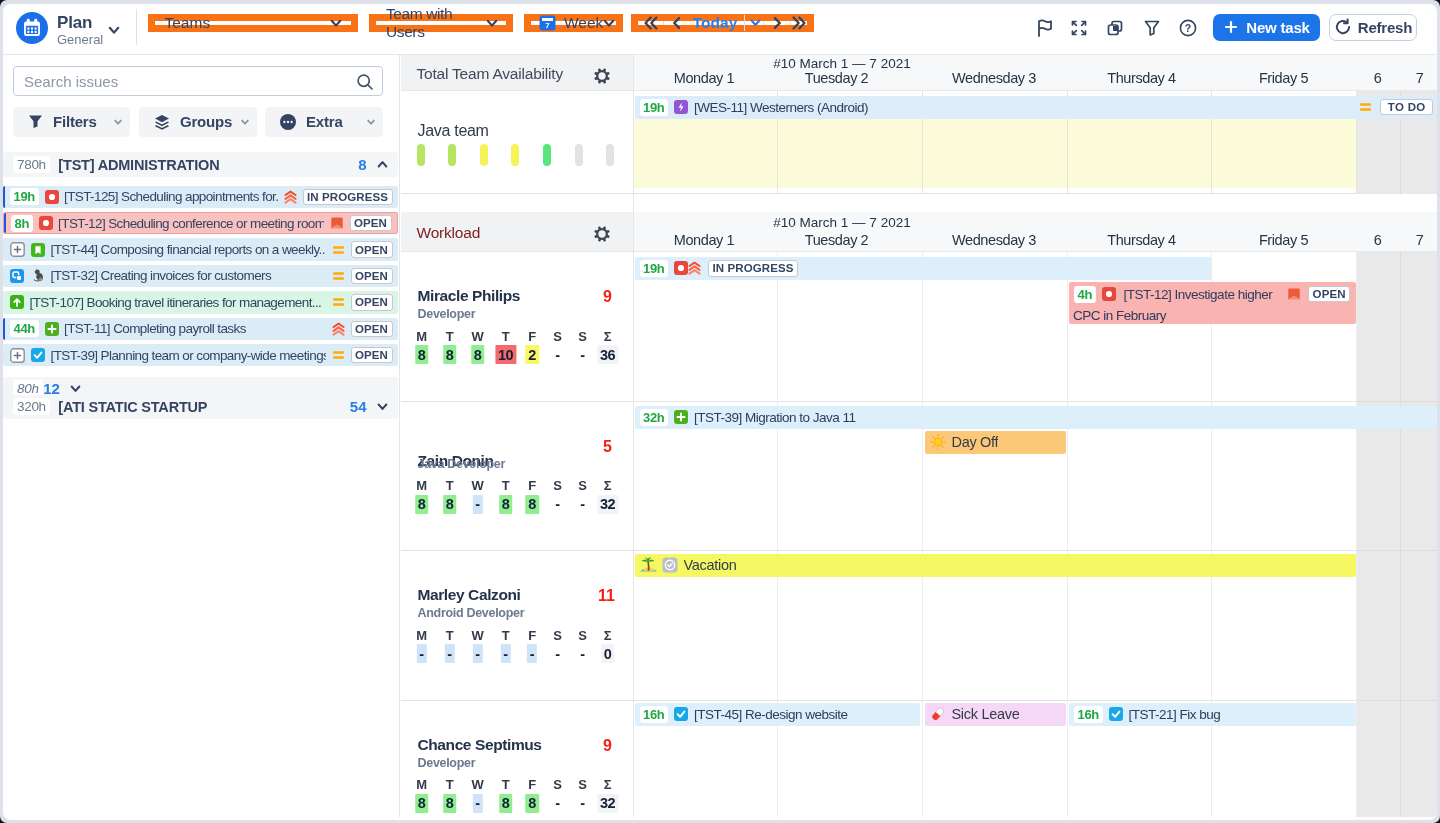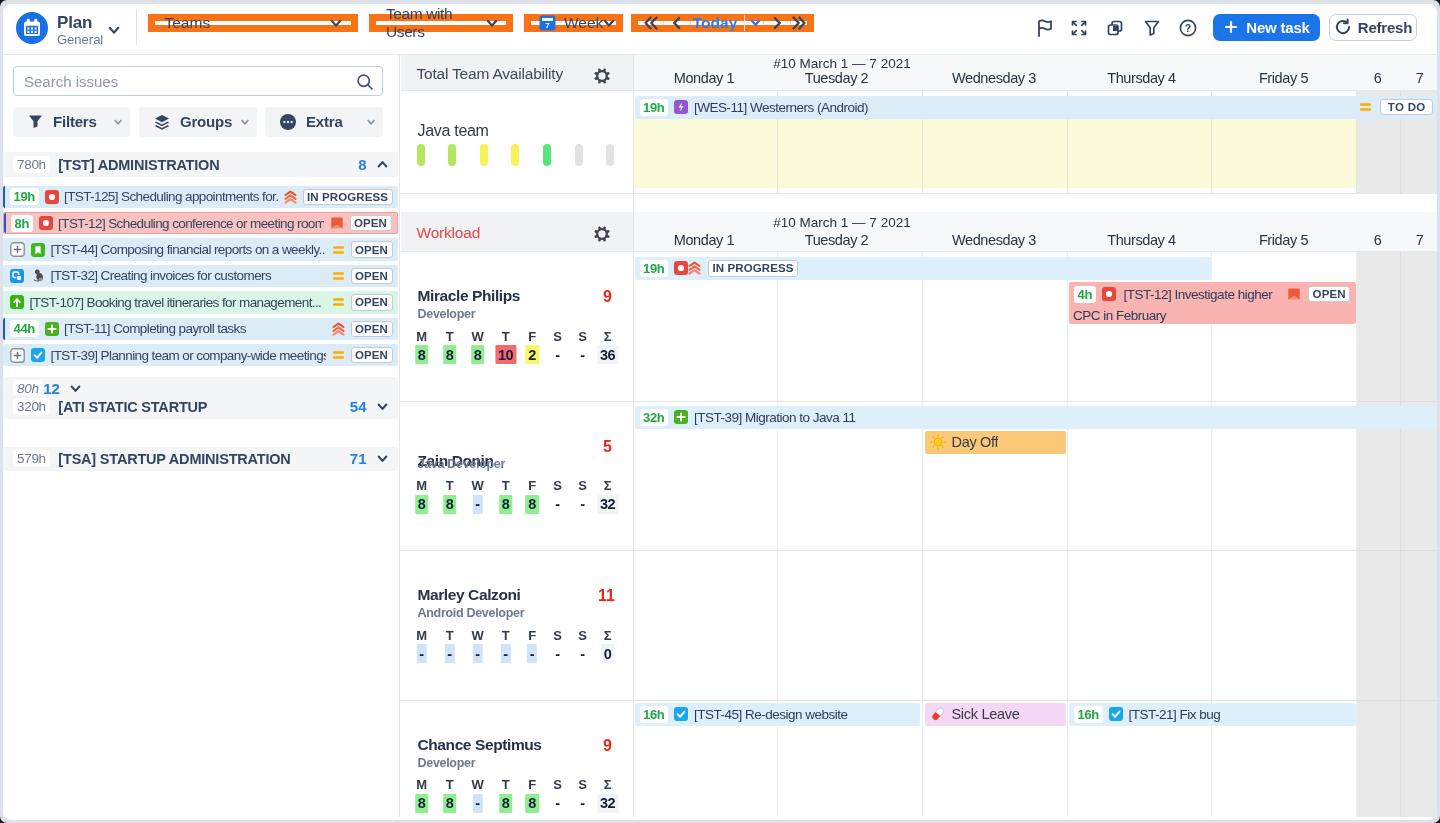--- a/index.html
+++ b/index.html
@@ -377,30 +377,20 @@
 <div class="sechdr" style="top:340px;height:23.5px;">
             <span class="hrchip" style="margin-left:10px;">320h</span>
             <span class="t">[ATI STATIC STARTUP</span>
             <span class="n">54</span>
             <span style="margin-right:10px;display:flex;">
               <svg width="11" height="11" viewBox="0 0 11 11" style="">
                 <polyline points="1.65,3.52 5.5,7.92 9.35,3.52" fill="none" stroke="#344563" stroke-width="2" stroke-linecap="round" stroke-linejoin="round"></polyline>
               </svg>
             </span>
           </div>
-<div class="sechdr" style="top:392px;height:23.5px;">
-            <span class="hrchip" style="margin-left:10px;">579h</span>
-            <span class="t">[TSA] STARTUP ADMINISTRATION</span>
-            <span class="n">71</span>
-            <span style="margin-right:10px;display:flex;">
-              <svg width="11" height="11" viewBox="0 0 11 11" style="">
-                <polyline points="1.65,3.52 5.5,7.92 9.35,3.52" fill="none" stroke="#344563" stroke-width="2" stroke-linecap="round" stroke-linejoin="round"></polyline>
-              </svg>
-            </span>
-          </div>
 </div>
 <div class="abs" style="left:401px;top:55px;width:1035px;height:762px;background:#fff;">
 <div class="abs" style="left:0;top:0px;width:231.60000000000002px;height:36px;background:#f1f2f4;border-bottom:1px solid #e6e8eb;"></div>
 <div class="abs" style="left:15.5px;top:9.5px;font-size:15.5px;color:#3f4a5a;letter-spacing:-0.2px;">Total Team Availability</div>
 <div class="abs" style="left:193px;top:13px;"><svg width="16" height="16" viewBox="0 0 16 16" style="">
               <rect x="6.72" y="0" width="2.56" height="3.84" rx="0.96" fill="#3d4753" transform="rotate(22.5 8.0 8.0)"></rect>
               <rect x="6.72" y="0" width="2.56" height="3.84" rx="0.96" fill="#3d4753" transform="rotate(67.5 8.0 8.0)"></rect>
               <rect x="6.72" y="0" width="2.56" height="3.84" rx="0.96" fill="#3d4753" transform="rotate(112.5 8.0 8.0)"></rect>
               <rect x="6.72" y="0" width="2.56" height="3.84" rx="0.96" fill="#3d4753" transform="rotate(157.5 8.0 8.0)"></rect>
               <rect x="6.72" y="0" width="2.56" height="3.84" rx="0.96" fill="#3d4753" transform="rotate(202.5 8.0 8.0)"></rect>
@@ -446,21 +436,21 @@
             <span class="txt" style="flex:1;">[WES-11] Westerners (Android)</span>
             <span style="display:flex;flex:none;margin-right:8px;">
               <svg width="13" height="12" viewBox="0 0 13 12" style="flex:none">
                 <rect x="1" y="2.2" width="11" height="2.6" rx="1.1" fill="#ffab00"></rect>
                 <rect x="1" y="7.2" width="11" height="2.6" rx="1.1" fill="#ffab00"></rect>
               </svg>
             </span>
             <span class="status" style="margin-right:5px;padding:0 6.5px;letter-spacing:0.3px;">TO DO</span>
           </div>
 <div class="abs" style="left:0;top:157px;width:231.60000000000002px;height:40px;background:#f1f2f4;border-bottom:1px solid #e6e8eb;"></div>
-<div class="abs" style="left:15.5px;top:168.5px;font-size:15.5px;color:#ef4444;letter-spacing:-0.2px;">Workload</div>
+<div class="abs" style="left:15.5px;top:168.5px;font-size:15.5px;color:#7f1d1d;letter-spacing:-0.2px;">Workload</div>
 <div class="abs" style="left:193px;top:170.5px;"><svg width="16" height="16" viewBox="0 0 16 16" style="">
               <rect x="6.72" y="0" width="2.56" height="3.84" rx="0.96" fill="#3d4753" transform="rotate(22.5 8.0 8.0)"></rect>
               <rect x="6.72" y="0" width="2.56" height="3.84" rx="0.96" fill="#3d4753" transform="rotate(67.5 8.0 8.0)"></rect>
               <rect x="6.72" y="0" width="2.56" height="3.84" rx="0.96" fill="#3d4753" transform="rotate(112.5 8.0 8.0)"></rect>
               <rect x="6.72" y="0" width="2.56" height="3.84" rx="0.96" fill="#3d4753" transform="rotate(157.5 8.0 8.0)"></rect>
               <rect x="6.72" y="0" width="2.56" height="3.84" rx="0.96" fill="#3d4753" transform="rotate(202.5 8.0 8.0)"></rect>
               <rect x="6.72" y="0" width="2.56" height="3.84" rx="0.96" fill="#3d4753" transform="rotate(247.5 8.0 8.0)"></rect>
               <rect x="6.72" y="0" width="2.56" height="3.84" rx="0.96" fill="#3d4753" transform="rotate(292.5 8.0 8.0)"></rect>
               <rect x="6.72" y="0" width="2.56" height="3.84" rx="0.96" fill="#3d4753" transform="rotate(337.5 8.0 8.0)"></rect>
               <circle cx="8.0" cy="8.0" r="4.80" fill="none" stroke="#3d4753" stroke-width="2.24"></circle>
@@ -639,20 +629,43 @@
                 <rect x="7.45" y="0.2" width="1.3" height="2.9" rx="0.65" fill="#ffb300" transform="rotate(90 8 8)"></rect>
                 <rect x="7.45" y="0.2" width="1.3" height="2.9" rx="0.65" fill="#ffb300" transform="rotate(135 8 8)"></rect>
                 <rect x="7.45" y="0.2" width="1.3" height="2.9" rx="0.65" fill="#ffb300" transform="rotate(180 8 8)"></rect>
                 <rect x="7.45" y="0.2" width="1.3" height="2.9" rx="0.65" fill="#ffb300" transform="rotate(225 8 8)"></rect>
                 <rect x="7.45" y="0.2" width="1.3" height="2.9" rx="0.65" fill="#ffb300" transform="rotate(270 8 8)"></rect>
                 <rect x="7.45" y="0.2" width="1.3" height="2.9" rx="0.65" fill="#ffb300" transform="rotate(315 8 8)"></rect>
               </svg>
             </span>
             <span class="txt" style="letter-spacing:-0.3px;color:#333b49;font-size:14.5px;">Day Off</span>
           </div>
+<div class="bar" style="left:233.5px;top:498.5px;width:721.5999999999999px;height:23px;background:#f5f863;">
+            <span style="margin-left:5px;display:flex;flex:none;">
+              <svg width="17" height="17" viewBox="0 0 17 17" style="flex:none">
+                <path d="M0.5 14.5 a8 3 0 0 1 16 0 z" fill="#55acee"></path>
+                <path d="M3.5 14 a5.5 3.6 0 0 1 11 0 z" fill="#ffcc4d"></path>
+                <path d="M7.2 4.5 C7.8 7.5 8 10 7.6 13.5 L9.6 13.5 C9.6 10 9.3 7 8.8 4.5 Z" fill="#7c4a1e"></path>
+                <g fill="#2e9e30">
+                  <path d="M8 4.8 C6 2.2 3.2 2.4 1.6 4 C4 4.3 6.2 4.9 8 4.8 Z"></path>
+                  <path d="M8 4.8 C10 2.2 12.8 2.4 14.4 4 C12 4.3 9.8 4.9 8 4.8 Z"></path>
+                  <path d="M7.8 5 C6.8 2.2 8.6 0.3 11 0.2 C9.7 1.9 8.9 3.5 7.8 5 Z"></path>
+                  <path d="M8.2 5 C9 2.4 7.4 0.6 5 0.4 C6.2 2 7.1 3.5 8.2 5 Z"></path>
+                </g>
+              </svg>
+            </span>
+            <span style="margin-left:5px;display:flex;flex:none;">
+              <svg width="16" height="16" viewBox="0 0 16 16" style="flex:none">
+                <rect x="0.5" y="0.5" width="15" height="15" rx="3.5" fill="#b9bfc7"></rect>
+                <circle cx="8" cy="8" r="4.7" fill="none" stroke="#fff" stroke-width="1.4"></circle>
+                <path d="M5.8 8 L7.4 9.6 L10.3 6.4" fill="none" stroke="#fff" stroke-width="1.4" stroke-linecap="round" stroke-linejoin="round"></path>
+              </svg>
+            </span>
+            <span class="txt" style="letter-spacing:-0.3px;color:#333b49;font-size:14.5px;">Vacation</span>
+          </div>
 <div class="bar" style="left:233.5px;top:647.5px;width:285.5px;height:23px;background:#ddeffa;">
             <span class="chip" style="margin-left:5px;">16h</span>
             <span style="margin-left:6px;display:flex;flex:none;">
               <svg width="14" height="14" viewBox="0 0 14 14" style="flex:none">
                 <rect x="0" y="0" width="14" height="14" rx="3" fill="#18a8ea"></rect>
                 <path d="M3.6 7.2 L6.1 9.8 L10.4 4.6" fill="none" stroke="#fff" stroke-width="1.9" stroke-linecap="round" stroke-linejoin="round"></path>
               </svg>
             </span>
             <span class="txt" style="flex:1;">[TST-45] Re-design website</span>
           </div>

